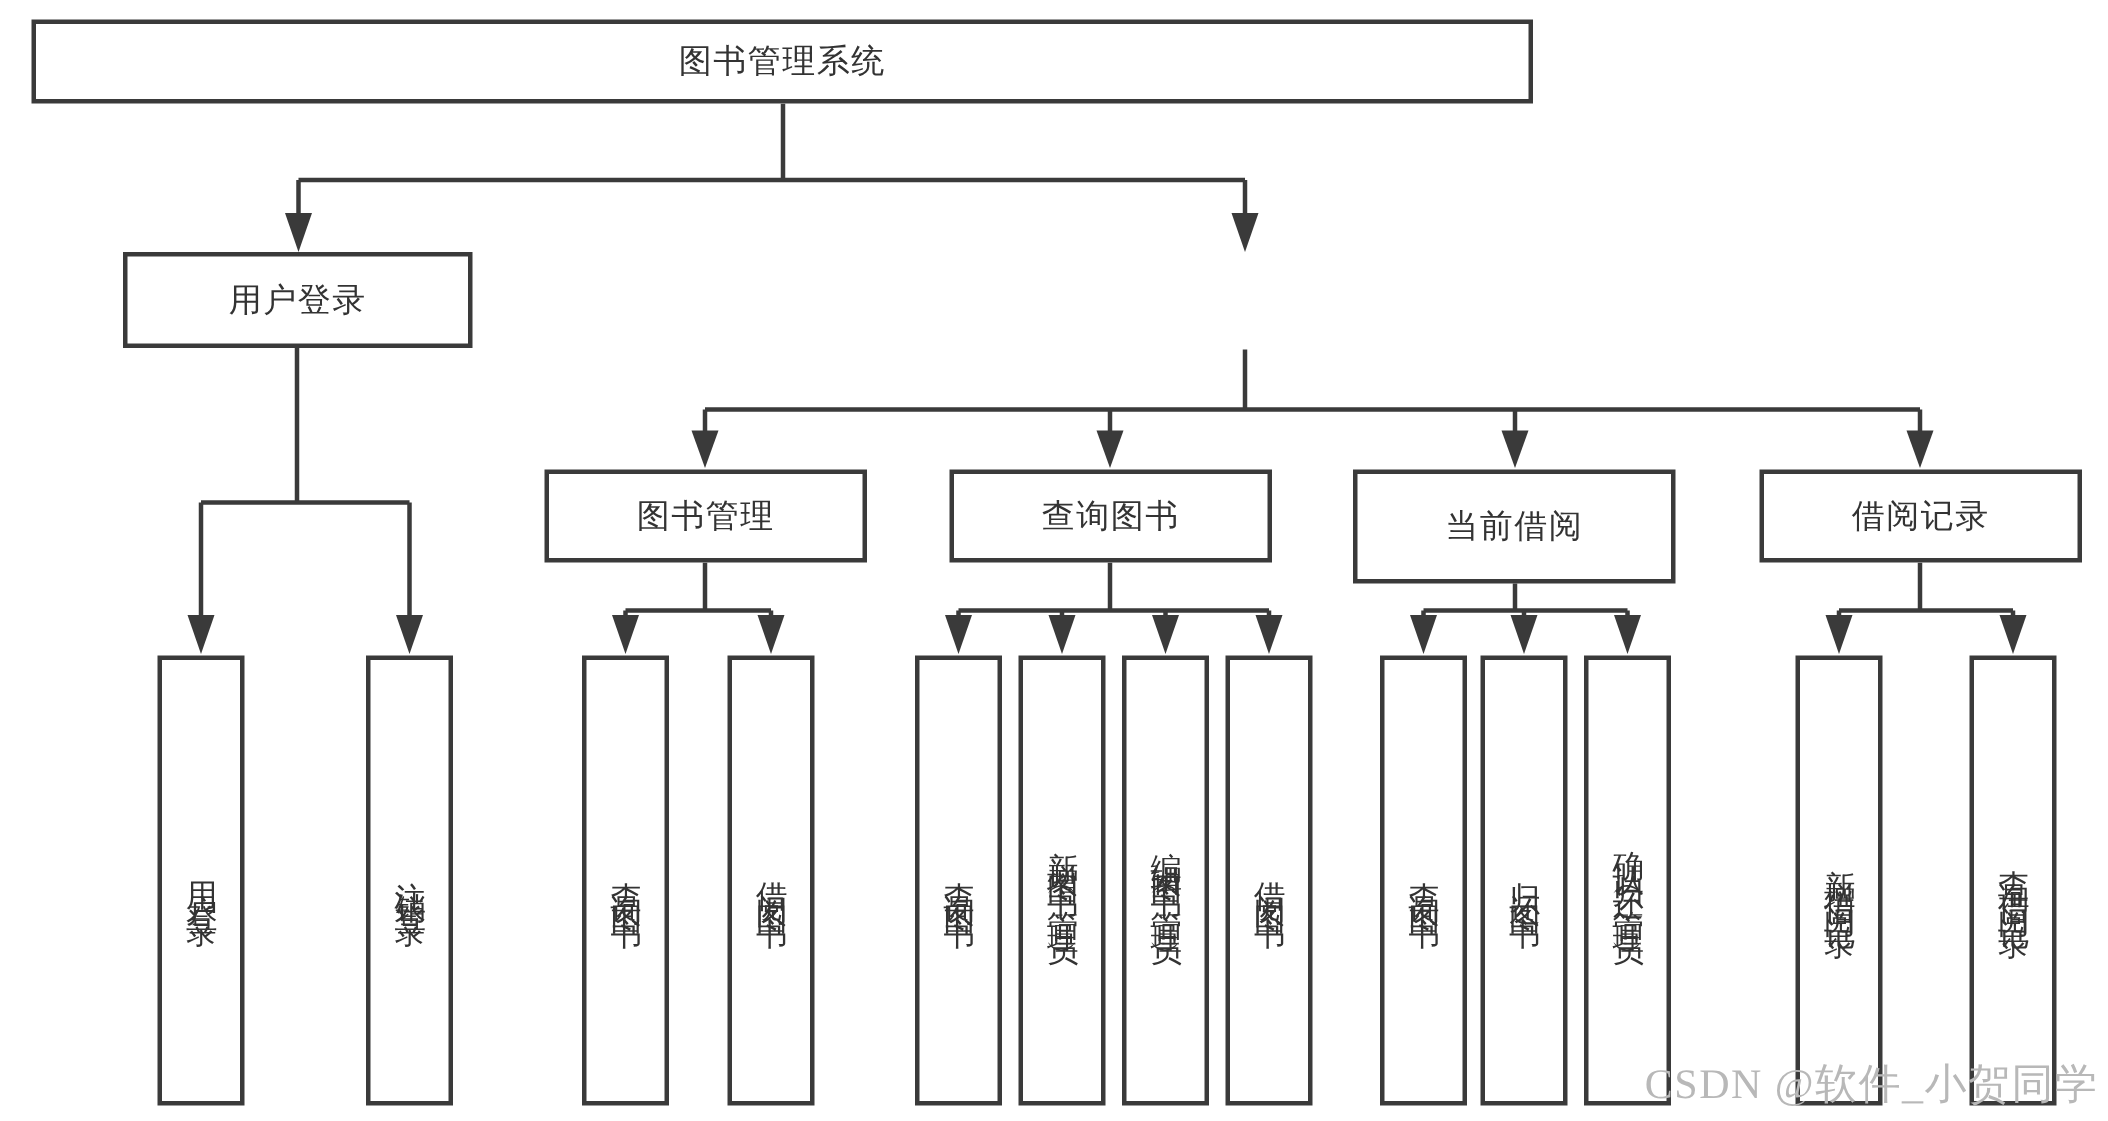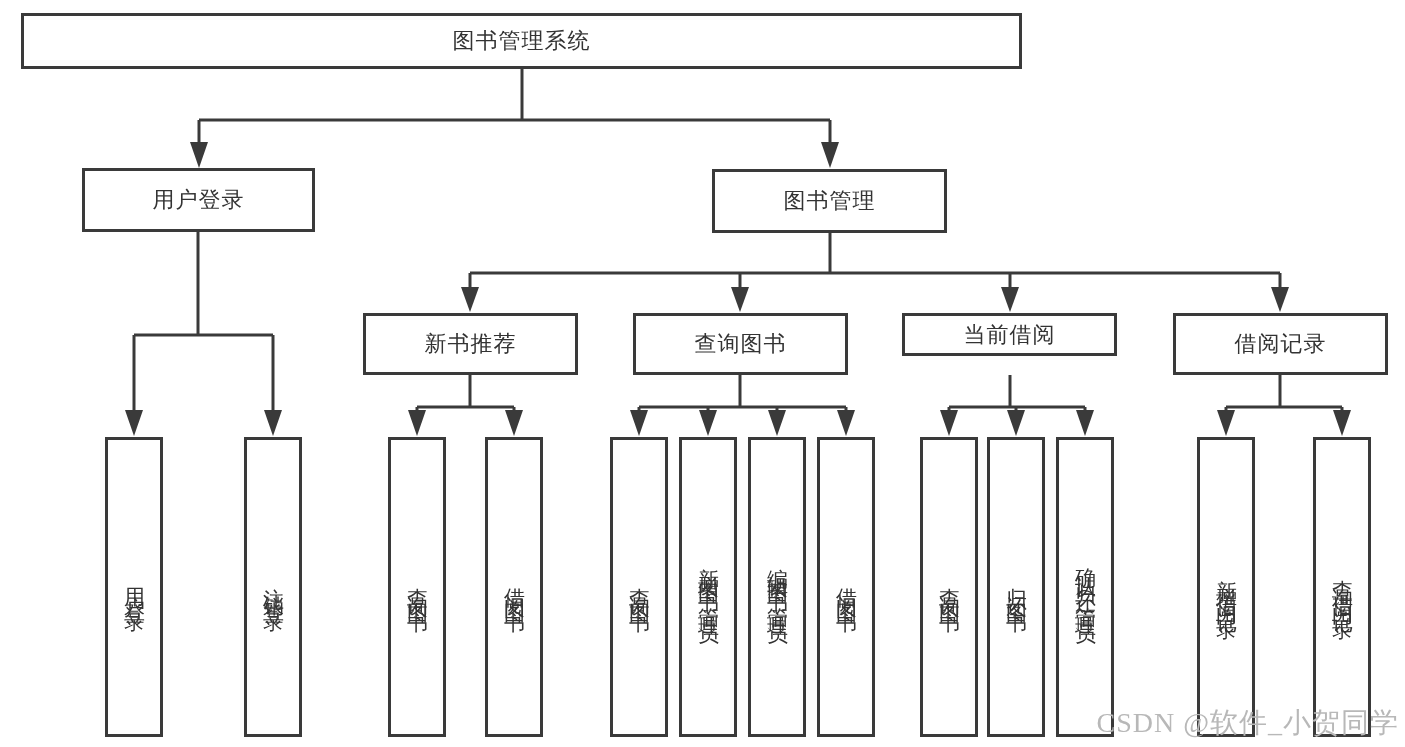--- a/index.html
+++ b/index.html
@@ -97,25 +97,24 @@
     <path d="M1226 407 H1342"></path>
     <path d="M1226 407 V418"></path>
       <polygon points="1217,410 1235,410 1226,436"></polygon>
     <path d="M1342 407 V418"></path>
       <polygon points="1333,410 1351,410 1342,436"></polygon>
   </svg>
 
   <div class="box hbox" style="left:21px;top:13px;width:1001px;height:56px;">图书管理系统</div>
 
   <div class="box hbox" style="left:82px;top:168px;width:233px;height:64px;">用户登录</div>
-  <div class="box hbox" style="left:712px;top:169px;width:235px;height:64px;">图书管理</div>
 
-  <div class="box hbox" style="left:363px;top:313px;width:215px;height:62px;">新书推荐</div>
+  <div class="box hbox" style="left:363px;top:313px;width:215px;height:62px;">图书管理</div>
   <div class="box hbox" style="left:633px;top:313px;width:215px;height:62px;">查询图书</div>
-  <div class="box hbox" style="left:902px;top:313px;width:215px;height:43px;">当前借阅</div>
+  <div class="box hbox" style="left:902px;top:313px;width:215px;height:76px;">当前借阅</div>
   <div class="box hbox" style="left:1173px;top:313px;width:215px;height:62px;">借阅记录</div>
 
   <div class="box vbox" style="left:105px;">
     <span class="vtext">用户登录</span>
   </div>
   <div class="box vbox" style="left:244px;">
     <span class="vtext">注销登录</span>
   </div>
 
   <div class="box vbox" style="left:388px;">

